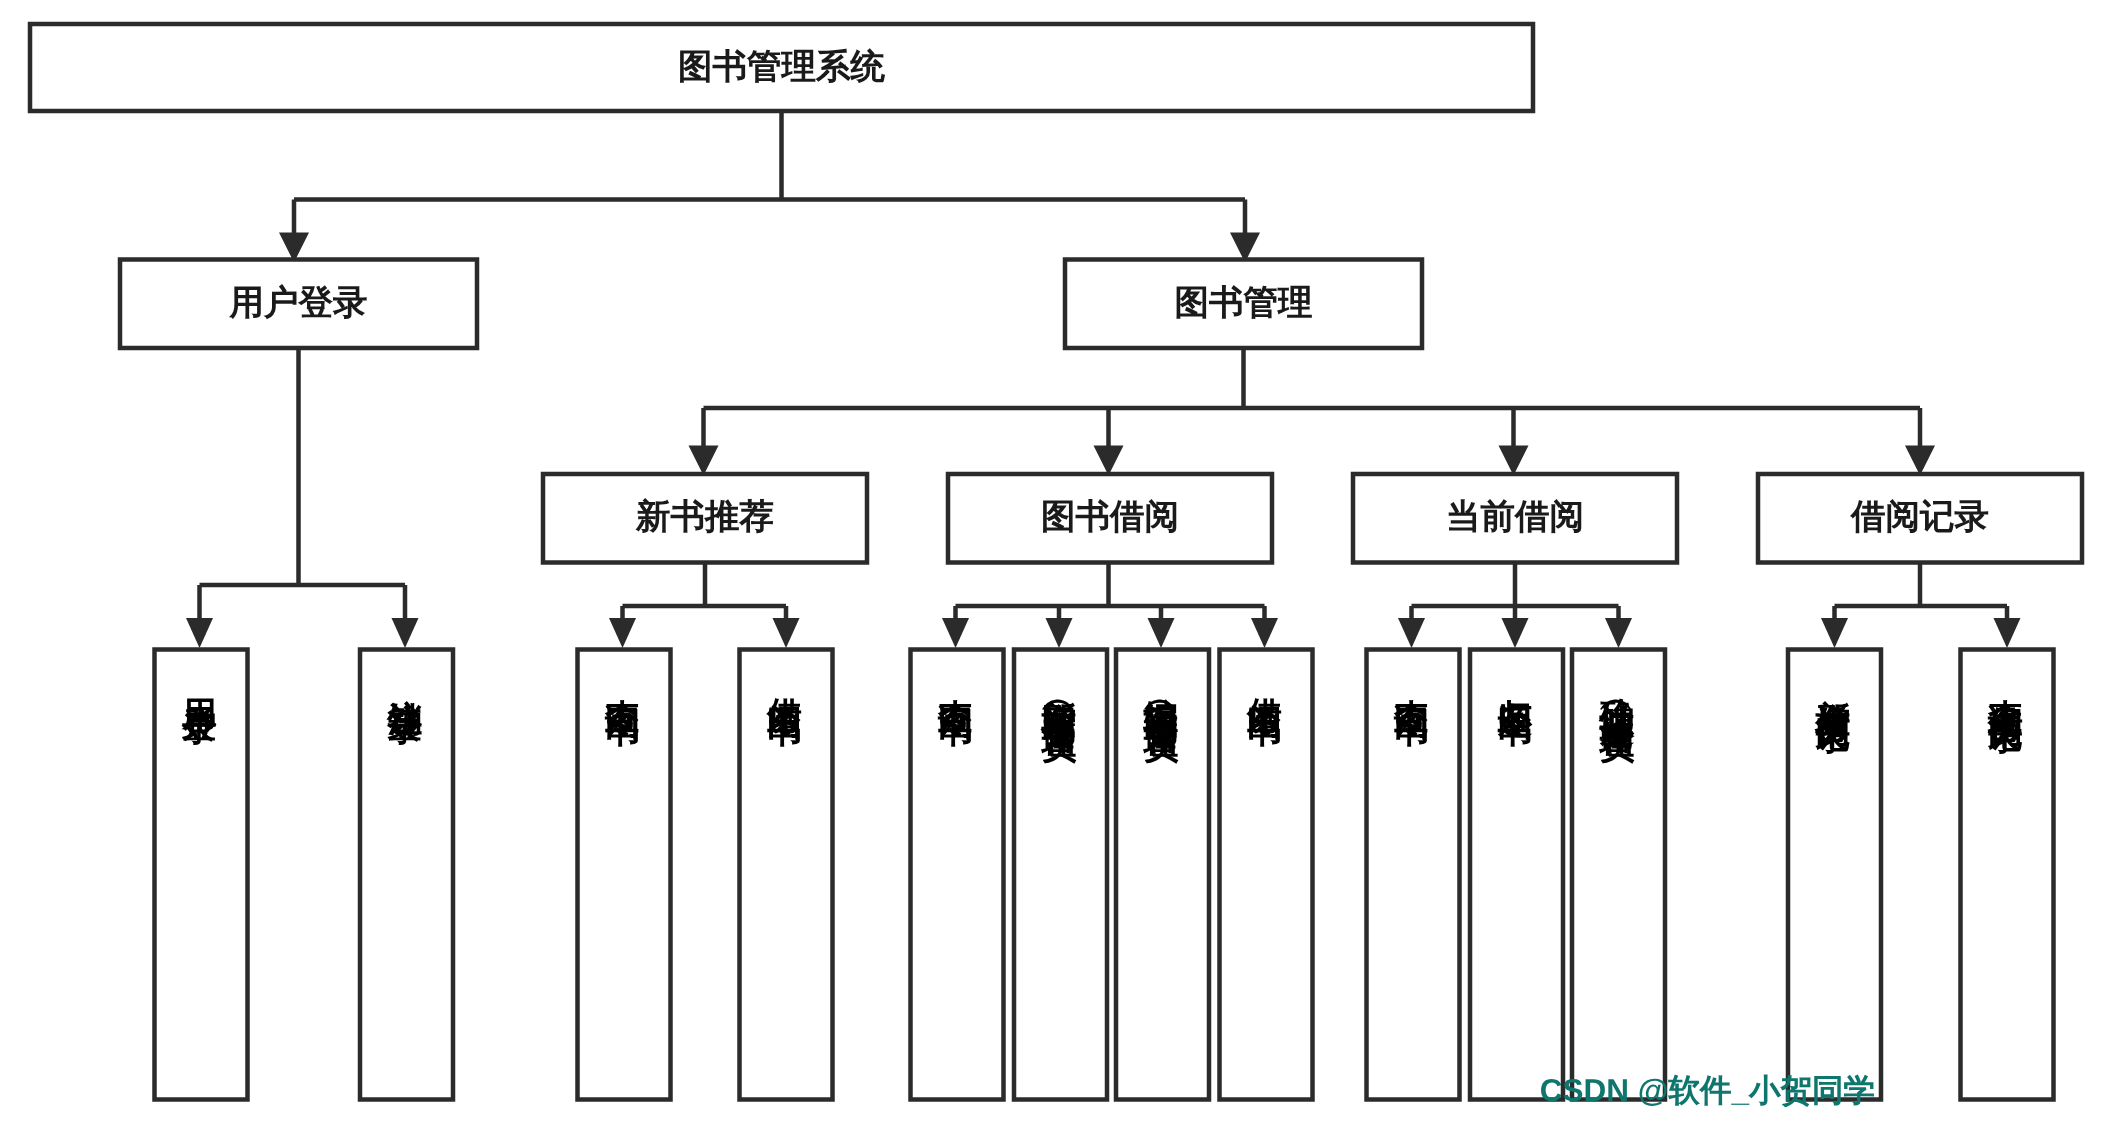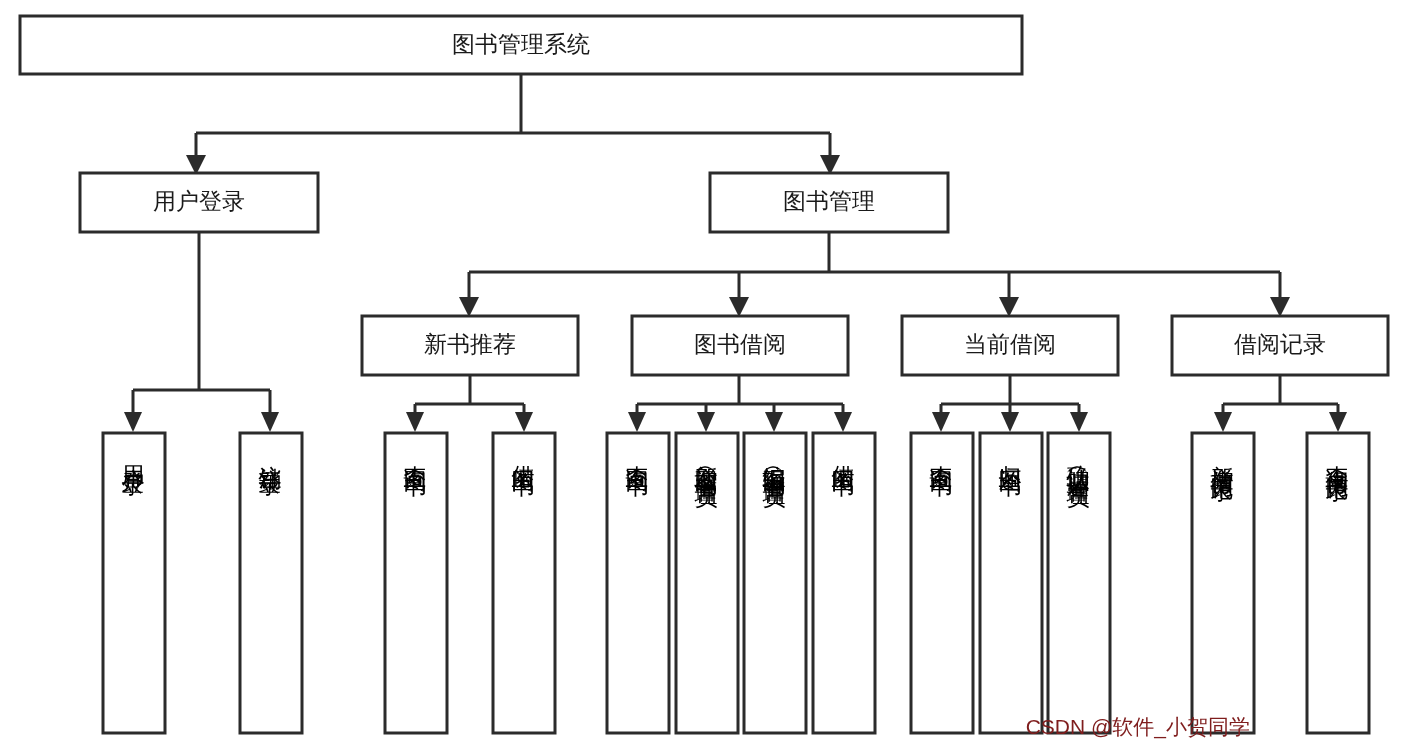--- a/index.html
+++ b/index.html
@@ -13,20 +13,21 @@
     font-family: "Liberation Sans", "DejaVu Sans", sans-serif;
     overflow: hidden;
     position: relative;
   }
   #diagram-root {
     position: absolute;
     left: 0;
     top: 0;
     width: 1258px;
     height: 747px;
+    font-weight: bold;
   }
   svg#tree-svg {
     display: block;
     width: 1405px;
     height: 747px;
   }
   .node-box {
     fill: #ffffff;
     stroke: #2b2b2b;
     stroke-width: 3;
@@ -66,21 +67,21 @@
     box-sizing: border-box;
     padding-top: 14px;
     overflow: hidden;
   }
   .watermark {
     position: absolute;
     right: 8px;
     bottom: 6px;
     font-family: "Liberation Sans", "DejaVu Sans", sans-serif;
     font-size: 21px;
-    color: #7f1d1d;
+    color: #0f766e;
     white-space: nowrap;
     pointer-events: none;
   }
 </style>
 </head>
 <body>
 
 <div id="diagram-root">
 
   <svg id="tree-svg" viewBox="0 0 1405 747" xmlns="http://www.w3.org/2000/svg">

